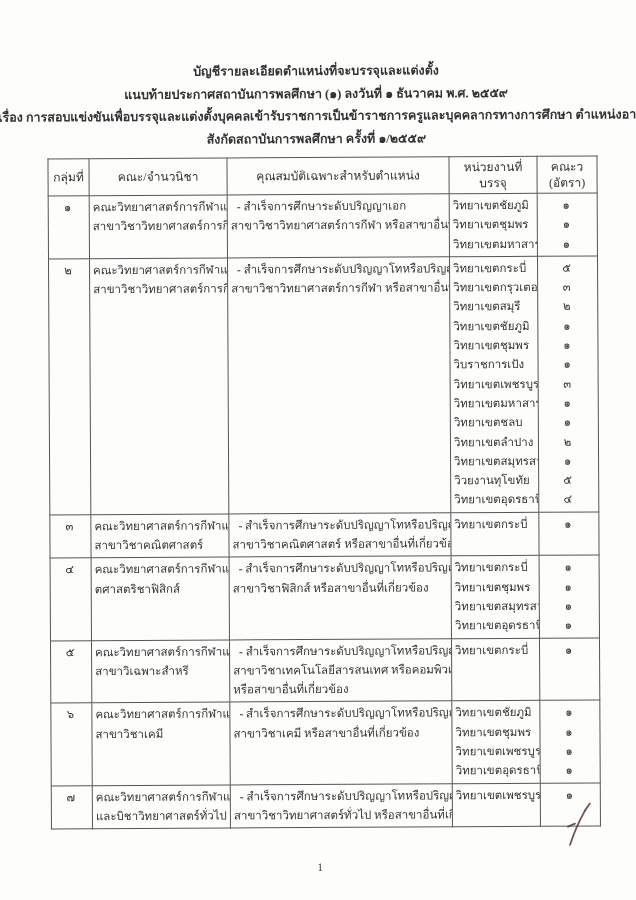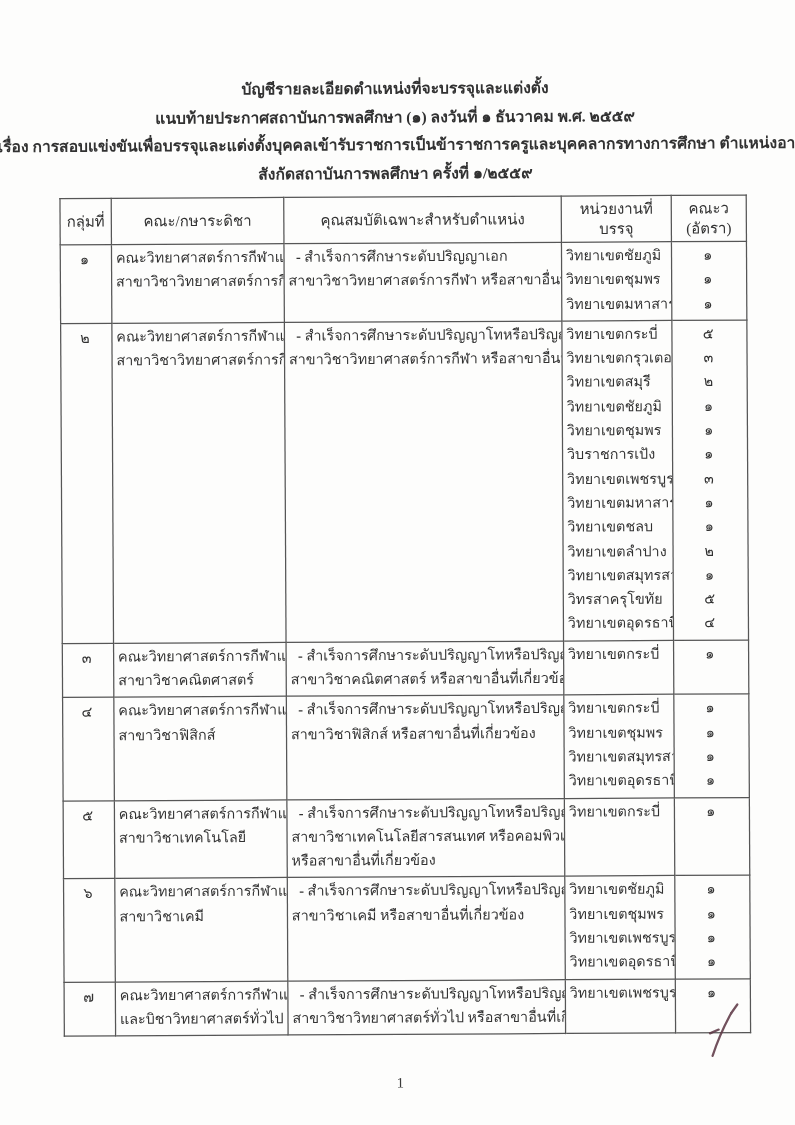--- a/index.html
+++ b/index.html
@@ -80,21 +80,21 @@
     <colgroup>
       <col style="width:41px">
       <col style="width:138px">
       <col style="width:222px">
       <col style="width:88px">
       <col style="width:60px">
     </colgroup>
     <thead>
       <tr>
         <th>กลุ่มที่</th>
-        <th>คณะ/กษาระดิชา</th>
+        <th>คณะ/จำนวนิชา</th>
         <th>คุณสมบัติเฉพาะสำหรับตำแหน่ง</th>
         <th>หน่วยงานที่บรรจุ</th>
         <th>
           <div>คณะว</div>
           <div>(อัตรา)</div>
         </th>
       </tr>
     </thead>
     <tbody>
         <tr>
@@ -133,21 +133,21 @@
             <div class="ln">วิทยาเขตกรุวเตอร</div>
             <div class="ln">วิทยาเขตสมุรี</div>
             <div class="ln">วิทยาเขตชัยภูมิ</div>
             <div class="ln">วิทยาเขตชุมพร</div>
             <div class="ln">วิบราชการเปัง</div>
             <div class="ln">วิทยาเขตเพชรบูรณ์</div>
             <div class="ln">วิทยาเขตมหาสารคาม</div>
             <div class="ln">วิทยาเขตชลบ</div>
             <div class="ln">วิทยาเขตลำปาง</div>
             <div class="ln">วิทยาเขตสมุทรสาคร</div>
-            <div class="ln">วิทรสาครุโขทัย</div>
+            <div class="ln">วิวยงานทุโขทัย</div>
             <div class="ln">วิทยาเขตอุดรธานี</div>
           </td>
           <td class="c-count">
             <div class="ln">๕</div>
             <div class="ln">๓</div>
             <div class="ln">๒</div>
             <div class="ln">๑</div>
             <div class="ln">๑</div>
             <div class="ln">๑</div>
             <div class="ln">๓</div>
@@ -173,21 +173,21 @@
             <div class="ln">วิทยาเขตกระบี่</div>
           </td>
           <td class="c-count">
             <div class="ln">๑</div>
           </td>
         </tr>
         <tr>
           <td class="c-group">๔</td>
           <td class="c-fac">
             <div class="ln">คณะวิทยาศาสตร์การกีฬาและสุขภาพ</div>
-            <div class="ln">สาขาวิชาฟิสิกส์</div>
+            <div class="ln">ตศาสตริชาฟิสิกส์</div>
           </td>
           <td class="c-qual">
             <div class="ln">- สำเร็จการศึกษาระดับปริญญาโทหรือปริญญาเอก</div>
             <div class="ln">สาขาวิชาฟิสิกส์ หรือสาขาอื่นที่เกี่ยวข้อง</div>
           </td>
           <td class="c-unit">
             <div class="ln">วิทยาเขตกระบี่</div>
             <div class="ln">วิทยาเขตชุมพร</div>
             <div class="ln">วิทยาเขตสมุทรสาคร</div>
             <div class="ln">วิทยาเขตอุดรธานี</div>
@@ -196,21 +196,21 @@
             <div class="ln">๑</div>
             <div class="ln">๑</div>
             <div class="ln">๑</div>
             <div class="ln">๑</div>
           </td>
         </tr>
         <tr>
           <td class="c-group">๕</td>
           <td class="c-fac">
             <div class="ln">คณะวิทยาศาสตร์การกีฬาและสุขภาพ</div>
-            <div class="ln">สาขาวิชาเทคโนโลยี</div>
+            <div class="ln">สาขาวิเฉพาะสำหรี</div>
           </td>
           <td class="c-qual">
             <div class="ln">- สำเร็จการศึกษาระดับปริญญาโทหรือปริญญาเอก</div>
             <div class="ln">สาขาวิชาเทคโนโลยีสารสนเทศ หรือคอมพิวเตอร์</div>
             <div class="ln">หรือสาขาอื่นที่เกี่ยวข้อง</div>
           </td>
           <td class="c-unit">
             <div class="ln">วิทยาเขตกระบี่</div>
           </td>
           <td class="c-count">

